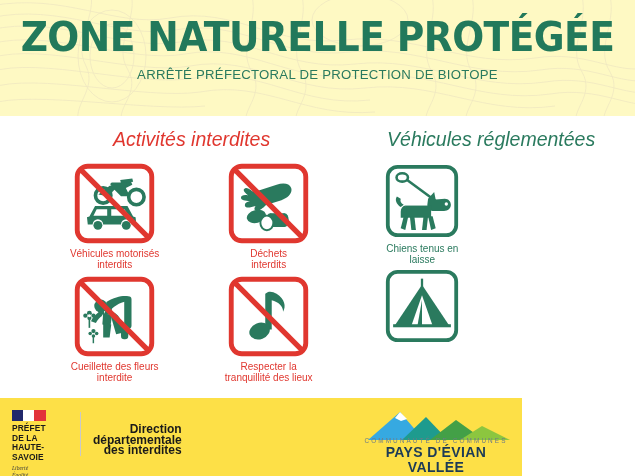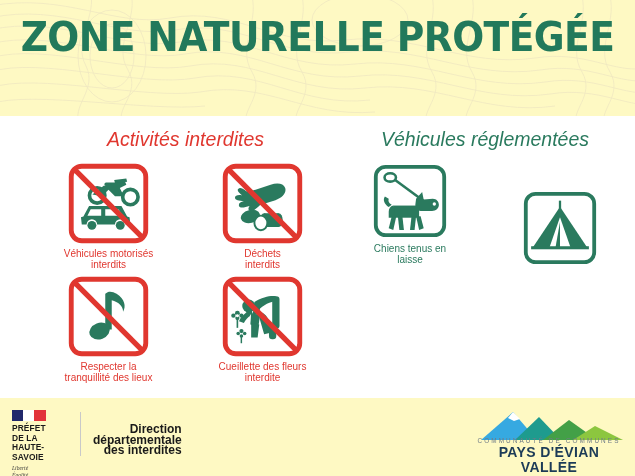--- a/index.html
+++ b/index.html
@@ -86,21 +86,22 @@
   .heading-regulated  { color: #2a7a5e; }
 
   .grid-left {
     display: flex;
     flex-wrap: wrap;
     justify-content: center;
     gap: 0px 18px;
   }
   .grid-right {
     display: flex;
-    align-items: flex-end;
+    flex-direction: column;
+    align-items: flex-start;
     gap: 0px;
   }
 
   .pictogram {
     width: 136px;
     text-align: center;
     margin-bottom: 5px;
   }
   .pictogram-right { width: 150px; margin-bottom: 2px; }
 
@@ -117,23 +118,23 @@
     line-height: 11.4px;
     margin-top: 4px;
     font-family: "Liberation Sans", sans-serif;
   }
   .cap-red   { color: #e0372f; }
   .cap-green { color: #2a7a5e; }
 
   
   .footer {
     position: relative;
-    width: 635px;
+    width: 522px;
     height: 78px;
-    background: #fef9c3;
+    background: #fde047;
   }
   .footer-left {
     position: absolute;
     left: 12px;
     top: 12px;
     display: flex;
     align-items: flex-start;
   }
   .marianne {
     width: 58px;
@@ -239,20 +240,21 @@
         <path d="M580,-10 C592,20 566,46 582,72 C596,96 568,112 578,126"></path>
         <path d="M608,-10 C620,20 594,46 610,72 C624,96 596,112 606,126"></path>
         <ellipse cx="112" cy="56" rx="34" ry="46"></ellipse>
         <ellipse cx="112" cy="56" rx="22" ry="32"></ellipse>
         <ellipse cx="360" cy="20" rx="48" ry="26"></ellipse>
       </g>
     </svg>
 
     <div class="header-inner">
       <div class="title">ZONE NATURELLE PROTÉGÉE</div>
+      <div class="subtitle">ARRÊTÉ PRÉFECTORAL DE PROTECTION DE BIOTOPE</div>
     </div>
   </div>
 
   <div class="main">
     <div class="columns">
 
       <div class="col-left">
         <div class="section-heading heading-forbidden">Activités interdites</div>
 
         <div class="grid-left">
@@ -303,38 +305,20 @@
 
                   <ellipse cx="35" cy="66" rx="12" ry="8" transform="rotate(-14 35 66)"></ellipse>
                   <ellipse cx="48" cy="74" rx="8" ry="9" fill="#ffffff" stroke="#2a7a5e" stroke-width="2.4"></ellipse>
                 </g>
                 <line x1="8" y1="8" x2="92" y2="92" stroke="#e0372f" stroke-width="6.5"></line>
               </svg>
             </div>
             <div class="picto-caption cap-red">
               <span>Déchets</span><br>
               <span>interdits</span>
-            </div>
-          </div>
-
-          <div class="pictogram">
-            <div class="picto-box">
-              <svg viewBox="0 0 100 100" width="81" height="81">
-                <rect x="4" y="4" width="92" height="92" rx="13" ry="13" fill="none" stroke="#e0372f" stroke-width="6"></rect>
-                <g fill="#2a7a5e">
-                  <path d="M46 22 L46 66 L54 66 L54 30 C62 32 68 37 68 44
-                           C72 38 70 28 60 22 C55 19 50 18 46 22 Z"></path>
-                  <ellipse cx="39" cy="68" rx="13" ry="10" transform="rotate(-21 39 68)"></ellipse>
-                </g>
-                <line x1="8" y1="8" x2="92" y2="92" stroke="#e0372f" stroke-width="6.5"></line>
-              </svg>
-            </div>
-            <div class="picto-caption cap-red">
-              <span>Respecter la</span><br>
-              <span>tranquillité des lieux</span>
             </div>
           </div>
 
           <div class="pictogram">
             <div class="picto-box">
               <svg viewBox="0 0 100 100" width="81" height="81">
                 <rect x="4" y="4" width="92" height="92" rx="13" ry="13" fill="none" stroke="#e0372f" stroke-width="6"></rect>
                 <g fill="#2a7a5e">
 
                   <circle cx="33" cy="37" r="8"></circle>
@@ -360,20 +344,38 @@
                   <circle cx="24" cy="74" r="2.2"></circle>
                   <circle cx="28" cy="71" r="2.2"></circle>
                   <rect x="23" y="74" width="1.8" height="9"></rect>
                 </g>
                 <line x1="8" y1="8" x2="92" y2="92" stroke="#e0372f" stroke-width="6.5"></line>
               </svg>
             </div>
             <div class="picto-caption cap-red">
               <span>Cueillette des fleurs</span><br>
               <span>interdite</span>
+            </div>
+          </div>
+
+          <div class="pictogram">
+            <div class="picto-box">
+              <svg viewBox="0 0 100 100" width="81" height="81">
+                <rect x="4" y="4" width="92" height="92" rx="13" ry="13" fill="none" stroke="#e0372f" stroke-width="6"></rect>
+                <g fill="#2a7a5e">
+                  <path d="M46 22 L46 66 L54 66 L54 30 C62 32 68 37 68 44
+                           C72 38 70 28 60 22 C55 19 50 18 46 22 Z"></path>
+                  <ellipse cx="39" cy="68" rx="13" ry="10" transform="rotate(-21 39 68)"></ellipse>
+                </g>
+                <line x1="8" y1="8" x2="92" y2="92" stroke="#e0372f" stroke-width="6.5"></line>
+              </svg>
+            </div>
+            <div class="picto-caption cap-red">
+              <span>Respecter la</span><br>
+              <span>tranquillité des lieux</span>
             </div>
           </div>
 
         </div>
       </div>
 
       <div class="col-right">
         <div class="section-heading heading-regulated">Véhicules réglementées</div>
 
         <div class="grid-right">

